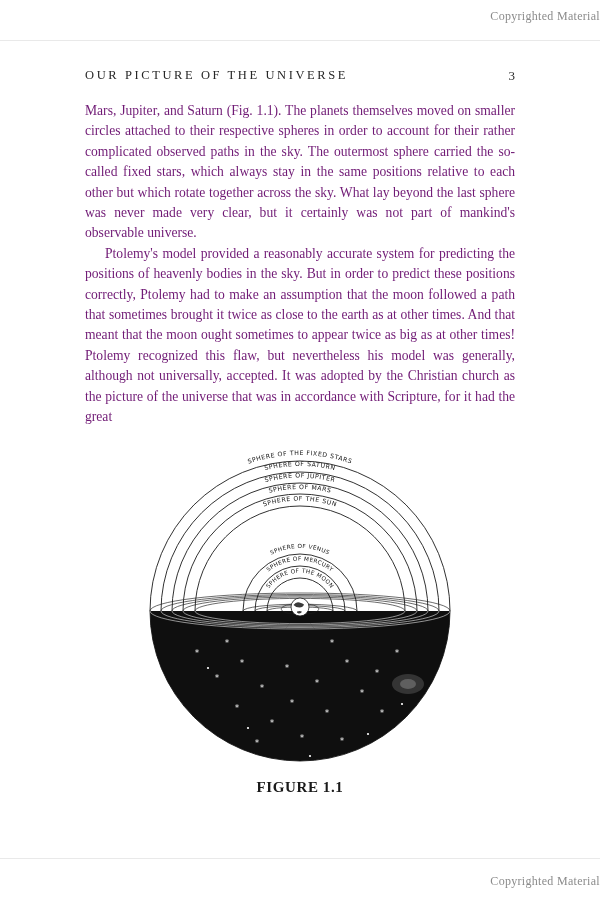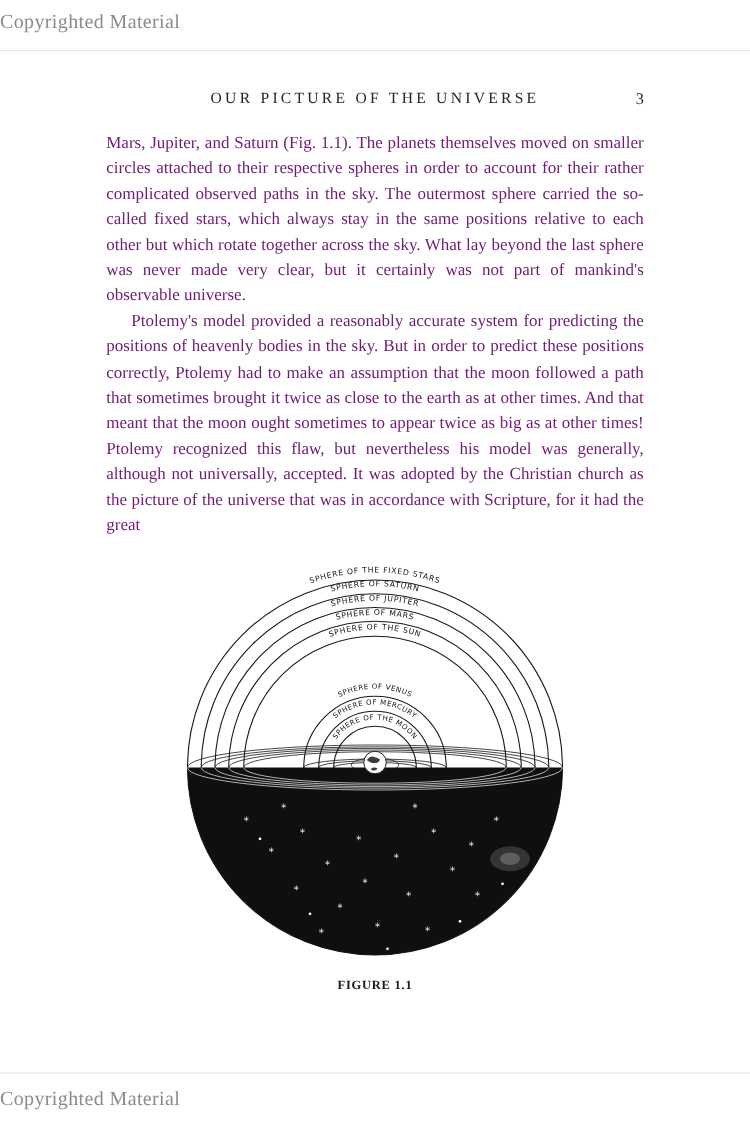--- a/index.html
+++ b/index.html
@@ -7,23 +7,23 @@
     position: relative;
     width: 600px;
     height: 898px;
     margin: 0 auto;
     background: #ffffff;
     font-family: "Liberation Serif", serif;
     color: #1a1a1a;
     overflow: hidden;
   }
   .copyright {
-    text-align: left;
+    text-align: right;
     color: #8b8b8b;
-    font-size: 16px;
+    font-size: 12px;
     font-family: "Liberation Serif", serif;
     letter-spacing: 0.3px;
   }
   .copyright.top { padding-top: 9px; }
   .copyright.bottom {
     position: absolute;
     bottom: 9px;
     left: 0;
     width: 100%;
   }
@@ -37,21 +37,21 @@
   .edge-top { top: 40px; }
   .edge-bottom { bottom: 39px; }
 
   .running-header {
     position: relative;
     margin: 44px 85px 0 85px;
     height: 16px;
   }
   .chapter-title {
     display: block;
-    text-align: center;
+    text-align: left;
     font-size: 12.5px;
     letter-spacing: 2.6px;
     color: #262626;
   }
   .page-number {
     position: absolute;
     right: 0;
     top: 0;
     font-size: 13px;
     color: #262626;
@@ -67,21 +67,21 @@
   }
   .body-text p { margin: 0; }
   .body-text p.indent { text-indent: 20px; }
 
   .figure {
     margin: 18px 0 0 0;
     text-align: center;
   }
   .figure figcaption {
     margin-top: 7px;
-    font-size: 10px;
+    font-size: 15px;
     font-weight: bold;
     letter-spacing: 0.6px;
     color: #1a1a1a;
   }
 
   
   svg .ring { fill: none; stroke: #1b1b1b; stroke-width: 0.9; }
   svg .eq   { fill: none; stroke: #1b1b1b; stroke-width: 0.65; }
   svg .hi   { fill: none; stroke: #ededed; stroke-width: 0.7; opacity: 0.85; }
   svg .lbl  {

